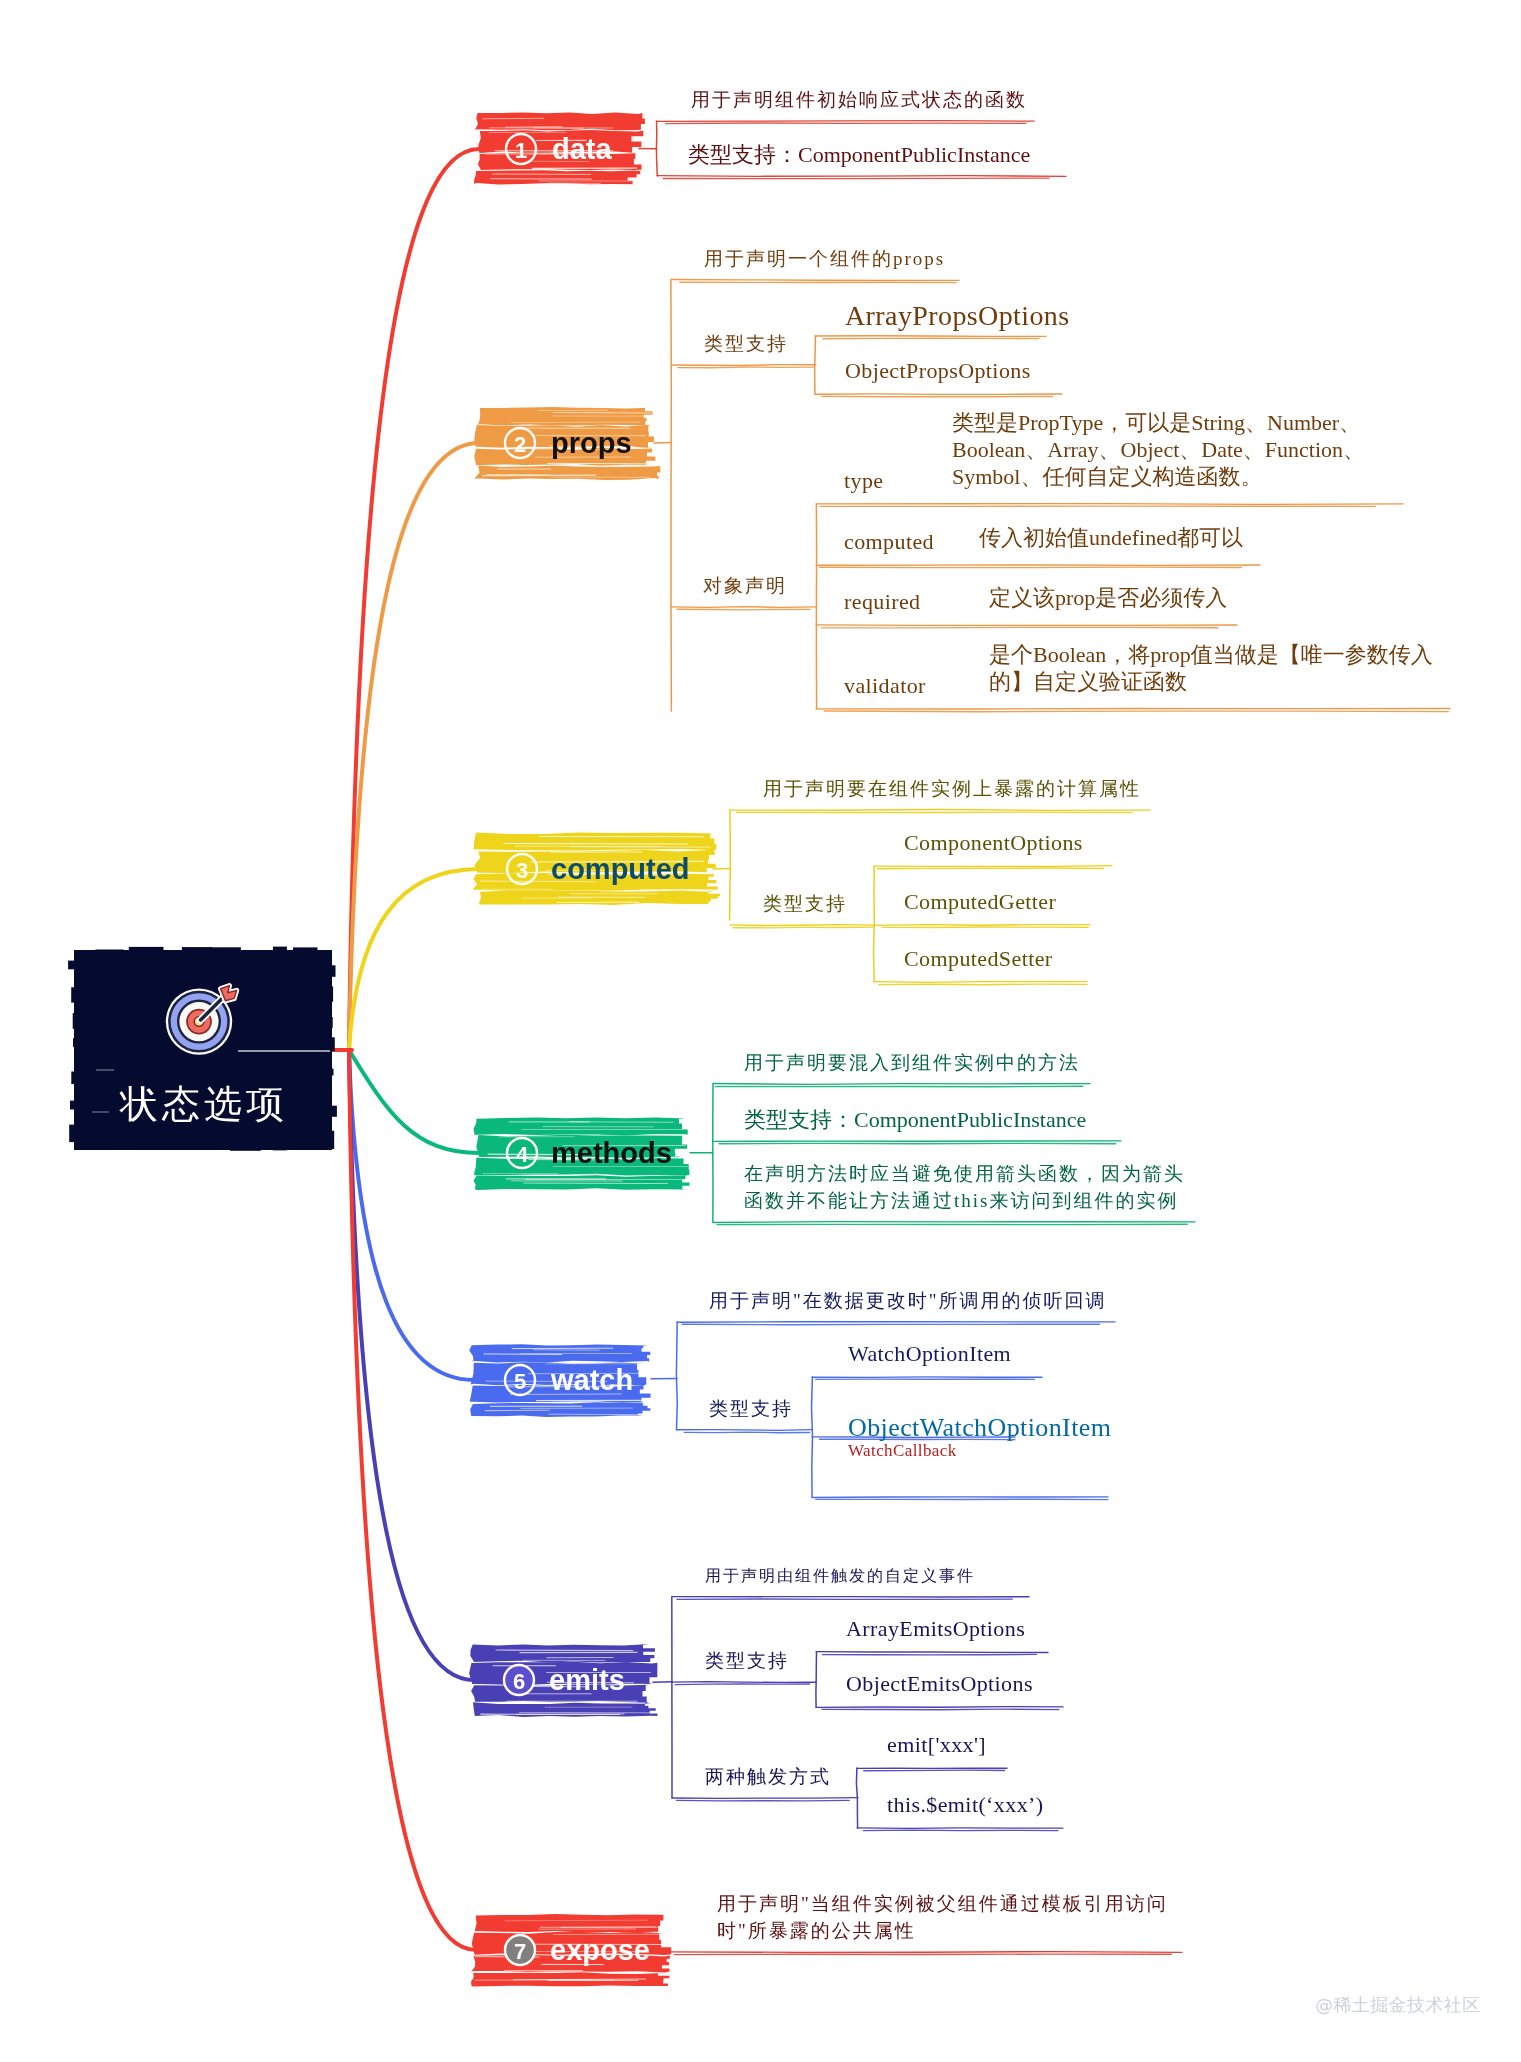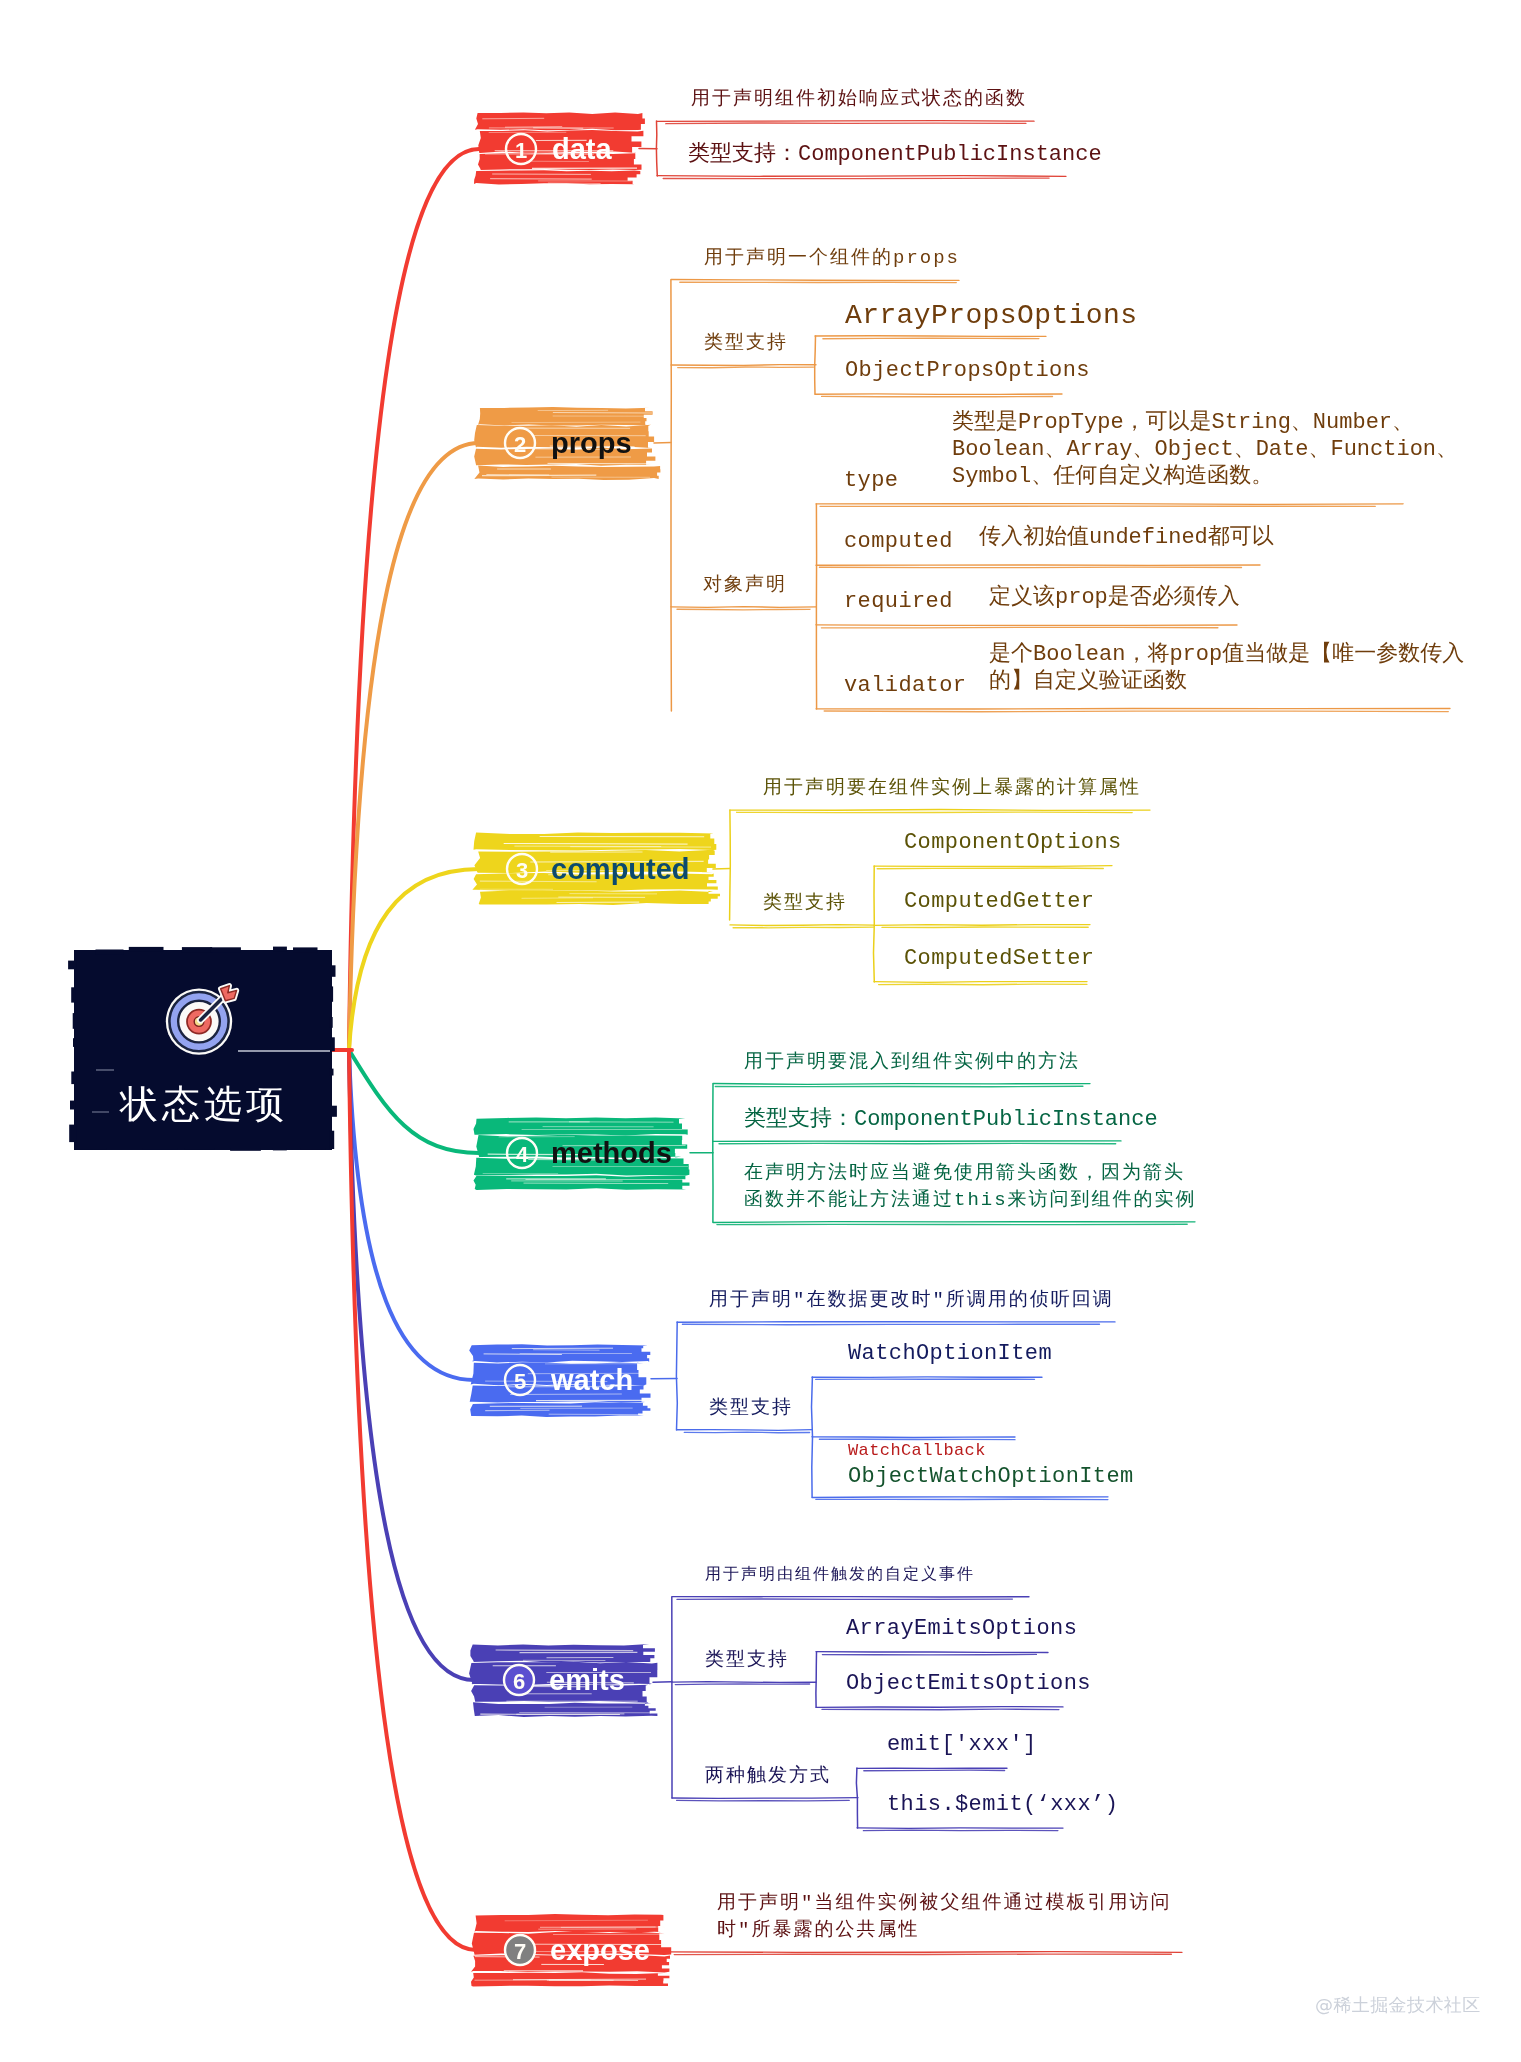--- a/index.html
+++ b/index.html
@@ -1,18 +1,18 @@
 <!DOCTYPE html>
 <html lang="zh"><head><meta charset="utf-8"><title>状态选项</title>
 <style>
 html,body{margin:0;padding:0;background:#fff}
 body{width:1521px;height:2062px;overflow:hidden;font-family:"DejaVu Sans",sans-serif}
 #stage{position:relative;width:1521px;height:2062px;background:#fff;overflow:hidden}
 #art{position:absolute;left:0;top:0}
-.tx{position:absolute;white-space:pre-line;font-family:Liberation Mono, monospace}
+.tx{position:absolute;white-space:pre-line;font-family:Liberation Serif, serif}
 .nlab{position:absolute;font-weight:700;white-space:pre;font-family:"Liberation Sans",sans-serif}
 #rtitle{position:absolute;color:#fff;font-weight:400;white-space:pre;font-family:"DejaVu Sans",sans-serif}
 #wm{position:absolute;color:#ccd1da;white-space:pre;font-family:"DejaVu Sans",sans-serif}
 
 </style></head><body>
 
 <div id="stage">
 <svg id="art" width="1521" height="2062" viewBox="0 0 1521 2062">
 <path d="M 349,1050 C 356.8,419.3 401,149 479,149" stroke="#F23B31" stroke-width="4" fill="none" stroke-linecap="round"></path>
       <path d="M 349,1050 C 356.8,625.1 401,443 479,443" stroke="#EF9B46" stroke-width="4" fill="none" stroke-linecap="round"></path>
@@ -353,19 +353,19 @@
 <div class="tx" style="left:844px;top:589px;font-size:22px;color:#6F3D0C;letter-spacing:0.4px">required</div>
 <div class="tx" style="left:989px;top:584px;font-size:22px;color:#6F3D0C;line-height:27px;letter-spacing:0px">定义该prop是否必须传入</div>
 <div class="tx" style="left:844px;top:673px;font-size:22px;color:#6F3D0C;letter-spacing:0.4px">validator</div>
 <div class="tx" style="left:989px;top:641px;font-size:22px;color:#6F3D0C;line-height:27px;letter-spacing:0px">是个Boolean，将prop值当做是【唯一参数传入
 的】自定义验证函数</div>
 <div class="tx" style="left:904px;top:830px;font-size:22px;color:#5B5206;letter-spacing:0.4px">ComponentOptions</div>
 <div class="tx" style="left:904px;top:889px;font-size:22px;color:#5B5206;letter-spacing:0.4px">ComputedGetter</div>
 <div class="tx" style="left:904px;top:946px;font-size:22px;color:#5B5206;letter-spacing:0.4px">ComputedSetter</div>
 <div class="tx" style="left:848px;top:1341px;font-size:22px;color:#141B5E;letter-spacing:0.4px">WatchOptionItem</div>
 <div class="tx" style="left:848px;top:1441px;font-size:17px;color:#b91c1c;letter-spacing:0.4px">WatchCallback</div>
-<div class="tx" style="left:848px;top:1464px;font-size:22px;color:#14532d;letter-spacing:0.4px">ObjectWatchOptionItem</div>
+<div class="tx" style="left:848px;top:1413px;font-size:26px;color:#0369a1;letter-spacing:0.4px">ObjectWatchOptionItem</div>
 <div class="tx" style="left:846px;top:1616px;font-size:22px;color:#1A1456;letter-spacing:0.4px">ArrayEmitsOptions</div>
 <div class="tx" style="left:846px;top:1671px;font-size:22px;color:#1A1456;letter-spacing:0.4px">ObjectEmitsOptions</div>
 <div class="tx" style="left:887px;top:1732px;font-size:22px;color:#1A1456;letter-spacing:0.4px">emit['xxx']</div>
 <div class="tx" style="left:887px;top:1792px;font-size:22px;color:#1A1456;letter-spacing:0.4px">this.$emit(‘xxx’)</div>
 <div id="wm" style="left:1315px;top:1993px;font-size:18px;letter-spacing:0.4px">@稀土掘金技术社区</div>
 </div>
 
 </body></html>

